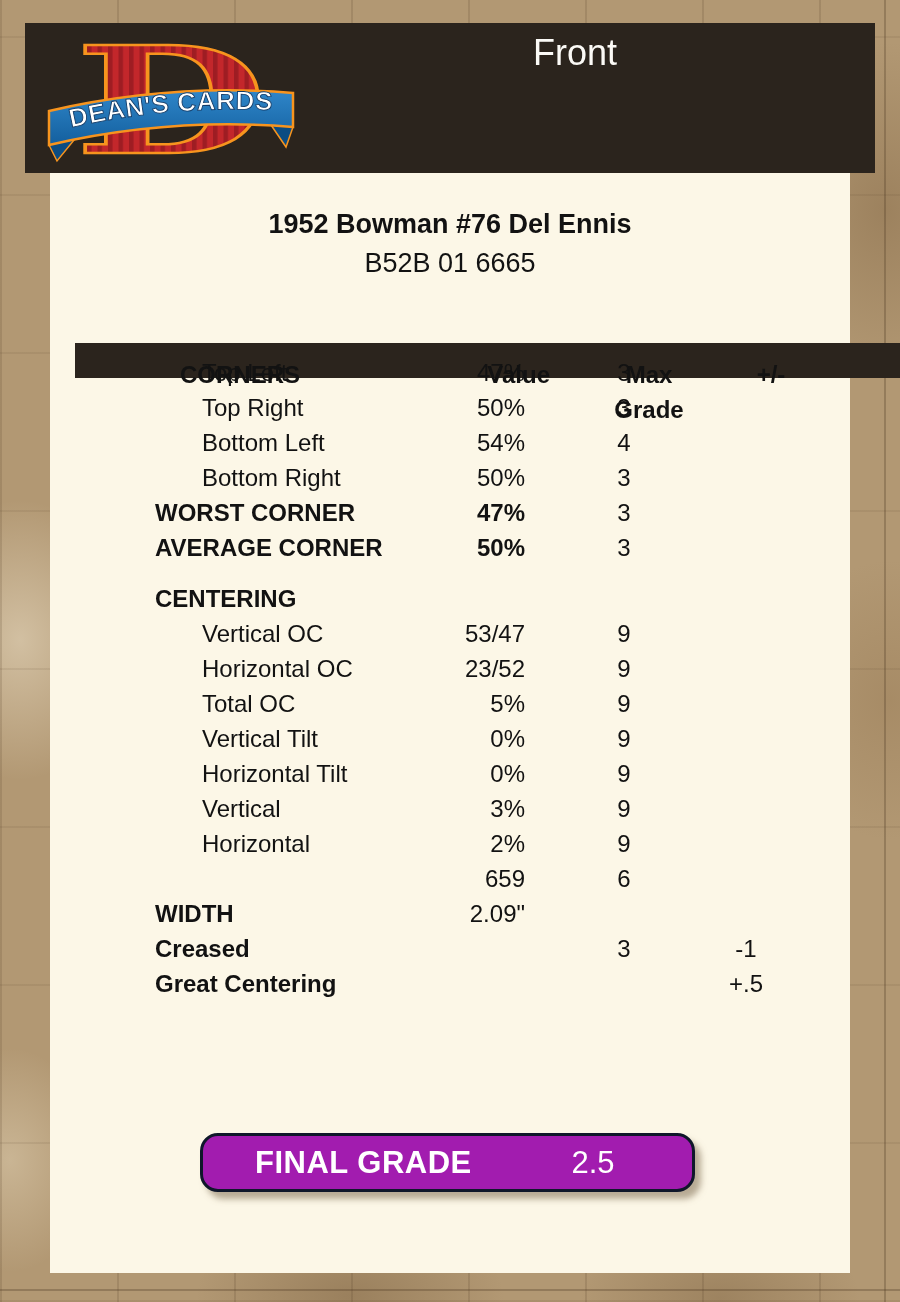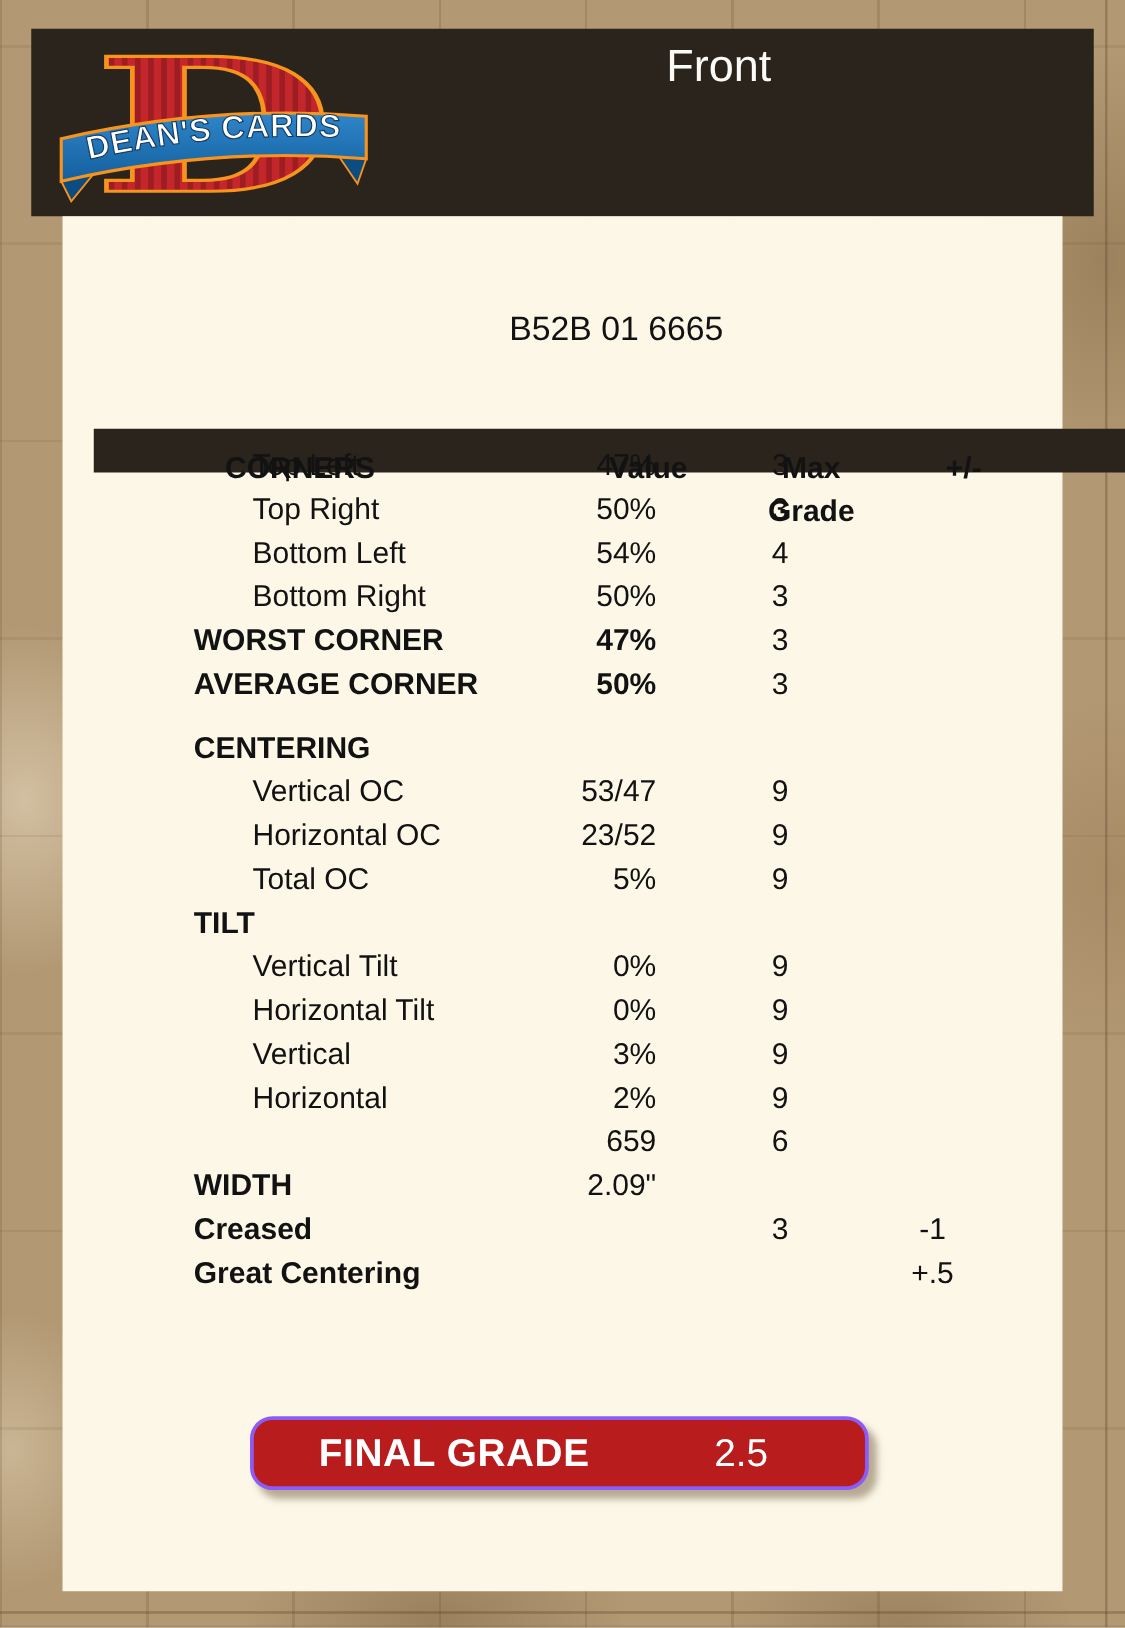--- a/index.html
+++ b/index.html
@@ -19,36 +19,36 @@
   .bg-hline{position:absolute;left:0;right:0;top:1289px;height:2px;background:rgba(80,60,38,.32);}
 
   .header{position:absolute;left:25px;top:23px;width:850px;height:150px;background:#2b241d;}
   .logo{position:absolute;left:22px;top:8px;width:248px;height:138px;overflow:visible;}
   .header-text{position:absolute;left:350px;top:0;width:400px;height:100%;text-align:center;color:#fbfaf6;}
   .h-title{margin-top:34px;font-size:47px;line-height:1.05;white-space:nowrap;}
   .h-sub{margin-top:9px;font-size:36px;}
 
   .card{position:absolute;left:50px;top:173px;width:800px;height:1100px;background:#fcf7e7;color:#121212;}
   .card-title{position:absolute;top:36px;left:0;width:100%;text-align:center;font-size:27px;font-weight:bold;}
-  .card-serial{position:absolute;top:75px;left:0;width:100%;text-align:center;font-size:27px;margin-left:43px;}
+  .card-serial{position:absolute;top:75px;left:0;width:100%;text-align:center;font-size:27px;}
 
   .table{position:absolute;left:0;top:147px;width:100%;}
   .row{position:relative;height:35px;line-height:35px;font-size:24px;}
   .row.spacer{margin-top:16px;}
   .c-label{position:absolute;left:105px;white-space:nowrap;}
   .row.item .c-label{left:152px;}
   .row.section .c-label{font-weight:bold;}
   .row.header span{font-weight:bold;margin-top:14px;}
   .c-value{position:absolute;left:270px;width:205px;text-align:right;}
   .row.boldval .c-value{font-weight:bold;}
   .c-max{position:absolute;left:514px;width:120px;text-align:center;}
   .c-adj{position:absolute;left:646px;width:100px;text-align:center;}
 
   .grade-btn{position:absolute;left:150px;top:960px;width:495px;height:59px;box-sizing:border-box;
-    background:#b91c1c;border:3px solid #8b5cf6;border-radius:18px;
+    background:#a21caf;border:3px solid #0f172a;border-radius:18px;
     box-shadow:6px 7px 6px rgba(125,108,80,.55);cursor:pointer;}
   .grade-label{position:absolute;left:52px;top:0;line-height:53px;font-size:31px;font-weight:bold;color:#ffffff;letter-spacing:.5px;white-space:nowrap;}
   .grade-value{position:absolute;left:355px;top:0;width:70px;text-align:center;line-height:53px;font-size:31px;font-weight:normal;color:#ffffff;}
 </style>
 </head>
 <body>
 
 <div class="page">
   <div class="bg-vline"></div>
   <div class="bg-hline"></div>
@@ -73,20 +73,21 @@
       <text font-size="26" font-weight="bold" fill="#ffffff" stroke="#123a66" stroke-width="0.9" letter-spacing="0.5">
         <textPath href="#ribbonPath" startOffset="50%" text-anchor="middle">DEAN'S CARDS</textPath>
       </text>
     </svg>
     <div class="header-text">
       <div class="h-sub">Front</div>
     </div>
   </div>
 
   <div class="card">
+    <div class="card-title">1952 Bowman #76 Del Ennis</div>
     <div class="card-serial">B52B 01 6665</div>
     <div class="table" id="rows">
         <div class="row header">
     <span class="c-label">CORNERS</span>
     <span class="c-value">Value</span>
     <span class="c-max">Max Grade</span>
     <span class="c-adj">+/-</span>
   </div>
         <div class="row item">
     <span class="c-label">Top Left</span>
@@ -141,26 +142,20 @@
     <span class="c-value">23/52</span>
     <span class="c-max">9</span>
     <span class="c-adj"></span>
   </div>
         <div class="row item">
     <span class="c-label">Total OC</span>
     <span class="c-value">5%</span>
     <span class="c-max">9</span>
     <span class="c-adj"></span>
   </div>
-        <div class="row section">
-    <span class="c-label">TILT</span>
-    <span class="c-value"></span>
-    <span class="c-max"></span>
-    <span class="c-adj"></span>
-  </div>
         <div class="row item">
     <span class="c-label">Vertical Tilt</span>
     <span class="c-value">0%</span>
     <span class="c-max">9</span>
     <span class="c-adj"></span>
   </div>
         <div class="row item">
     <span class="c-label">Horizontal Tilt</span>
     <span class="c-value">0%</span>
     <span class="c-max">9</span>

